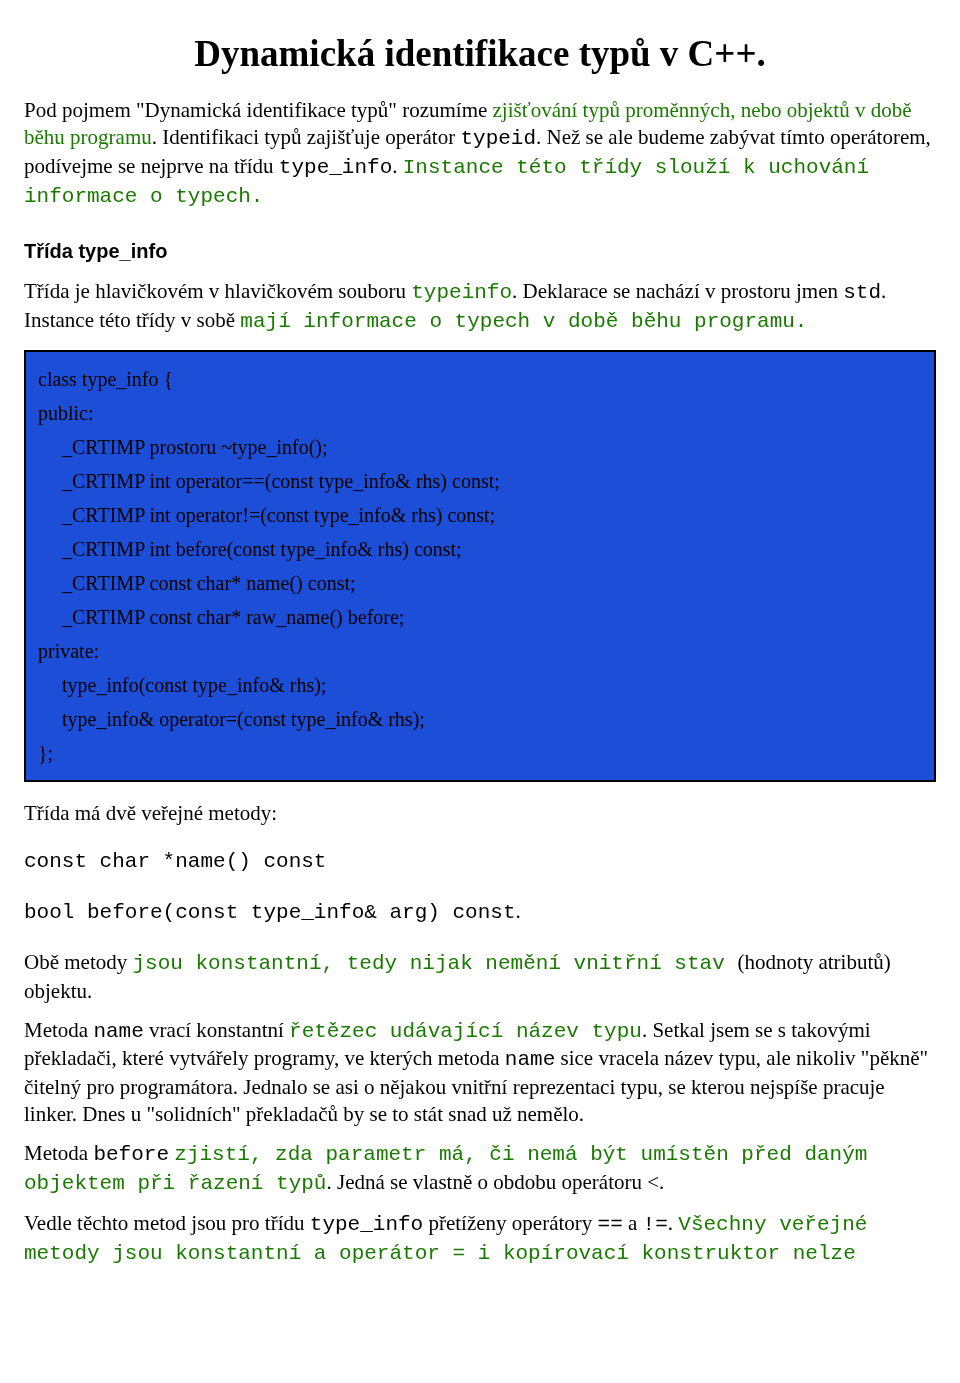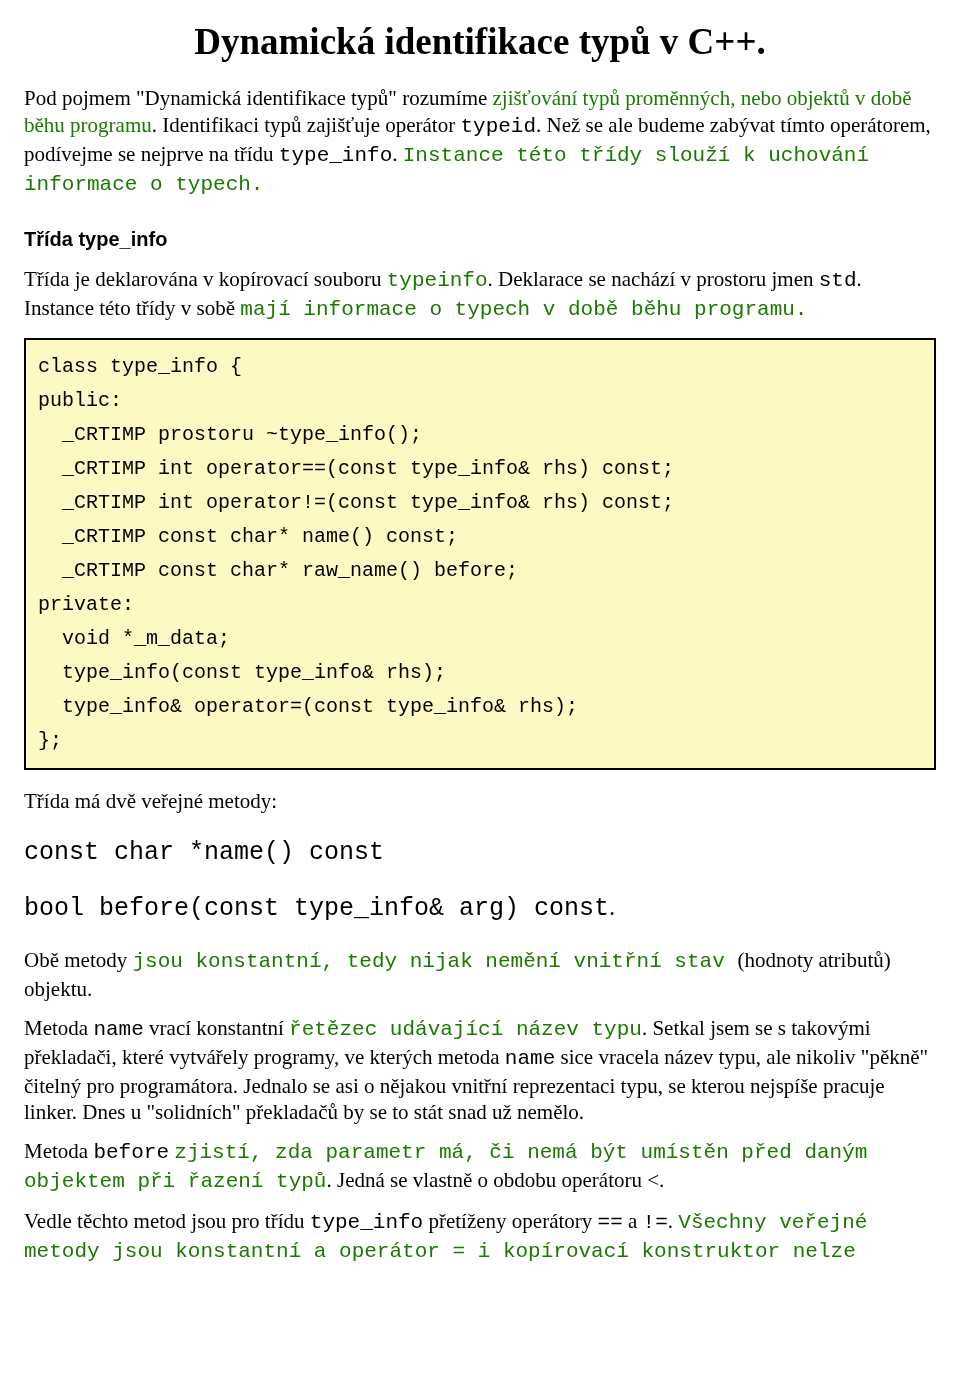--- a/index.html
+++ b/index.html
@@ -13,86 +13,86 @@
   }
   .page {
     width: 960px;
     box-sizing: border-box;
     padding: 18px 24px 0 24px;
   }
   h1 {
     font-size: 37px;
     font-weight: bold;
     text-align: center;
-    margin: 0 0 20px 0;
+    margin: 12px 0 20px 0;
   }
   h2 {
     font-family: Arial, Helvetica, sans-serif;
     font-size: 20px;
     font-weight: bold;
     margin: 28px 0 14px 0;
   }
   p {
     margin: 0 0 12px 0;
   }
   .mono {
     font-family: "Courier New", Courier, monospace;
     margin-top: 30px;
   }
   .hl {
     color: #1a7a00;
   }
   .codebox {
     border: 2px solid #000000;
-    background: #fef9c3;
+    background: #1d4ed8;
     margin: 14px 0 18px 0;
     padding: 10px 12px 10px 12px;
-    font-family: Liberation Mono, monospace;
+    font-family: Liberation Serif, serif;
     font-size: 20px;
     line-height: 1.7;
   }
   .codebox .indent {
     padding-left: 24px;
   }
   .codebox div {
     white-space: normal;
   }
   .monoline {
     font-family: "Courier New", Courier, monospace;
-    font-size: 25px;
+    font-size: 21px;
     margin: 22px 0;
   }
 </style>
 </head>
 <body>
 
 <div class="page">
 
   <h1>Dynamická identifikace typů v C++.</h1>
 
   <p>
     <span>Pod pojmem "Dynamická identifikace typů" rozumíme </span><span class="hl">zjišťování typů proměnných, nebo objektů v době běhu programu</span><span>. Identifikaci typů zajišťuje operátor </span><span class="mono">typeid</span><span>. Než se ale budeme zabývat tímto operátorem, podívejme se nejprve na třídu </span><span class="mono">type_info</span><span>. </span><span class="mono hl">Instance této třídy slouží k uchování informace o typech.</span>
   </p>
 
   <h2>Třída type_info</h2>
 
   <p>
-    <span>Třída je deklarována v kopírovací souboru </span><span class="mono hl">typeinfo</span><span>. Deklarace se nachází v prostoru jmen </span><span class="mono">std</span><span>. Instance této třídy v sobě </span><span class="mono hl">mají informace o typech v době běhu programu.</span>
+    <span>Třída je hlavičkovém v hlavičkovém souboru </span><span class="mono hl">typeinfo</span><span>. Deklarace se nachází v prostoru jmen </span><span class="mono">std</span><span>. Instance této třídy v sobě </span><span class="mono hl">mají informace o typech v době běhu programu.</span>
   </p>
 
   <div class="codebox">
     <div>class type_info {</div>
     <div>public:</div>
     <div class="indent">_CRTIMP prostoru ~type_info();</div>
     <div class="indent">_CRTIMP int operator==(const type_info&amp; rhs) const;</div>
     <div class="indent">_CRTIMP int operator!=(const type_info&amp; rhs) const;</div>
+    <div class="indent">_CRTIMP int before(const type_info&amp; rhs) const;</div>
     <div class="indent">_CRTIMP const char* name() const;</div>
     <div class="indent">_CRTIMP const char* raw_name() before;</div>
     <div>private:</div>
-    <div class="indent">void *_m_data;</div>
     <div class="indent">type_info(const type_info&amp; rhs);</div>
     <div class="indent">type_info&amp; operator=(const type_info&amp; rhs);</div>
     <div>};</div>
   </div>
 
   <p style="margin-bottom:16px;">Třída má dvě veřejné metody:</p>
   <div class="monoline">const char *name() const</div>
   <div class="monoline">
     <span>bool before(const type_info&amp; arg) const</span><span style="font-family:'Times New Roman',serif;">.</span>
   </div>

